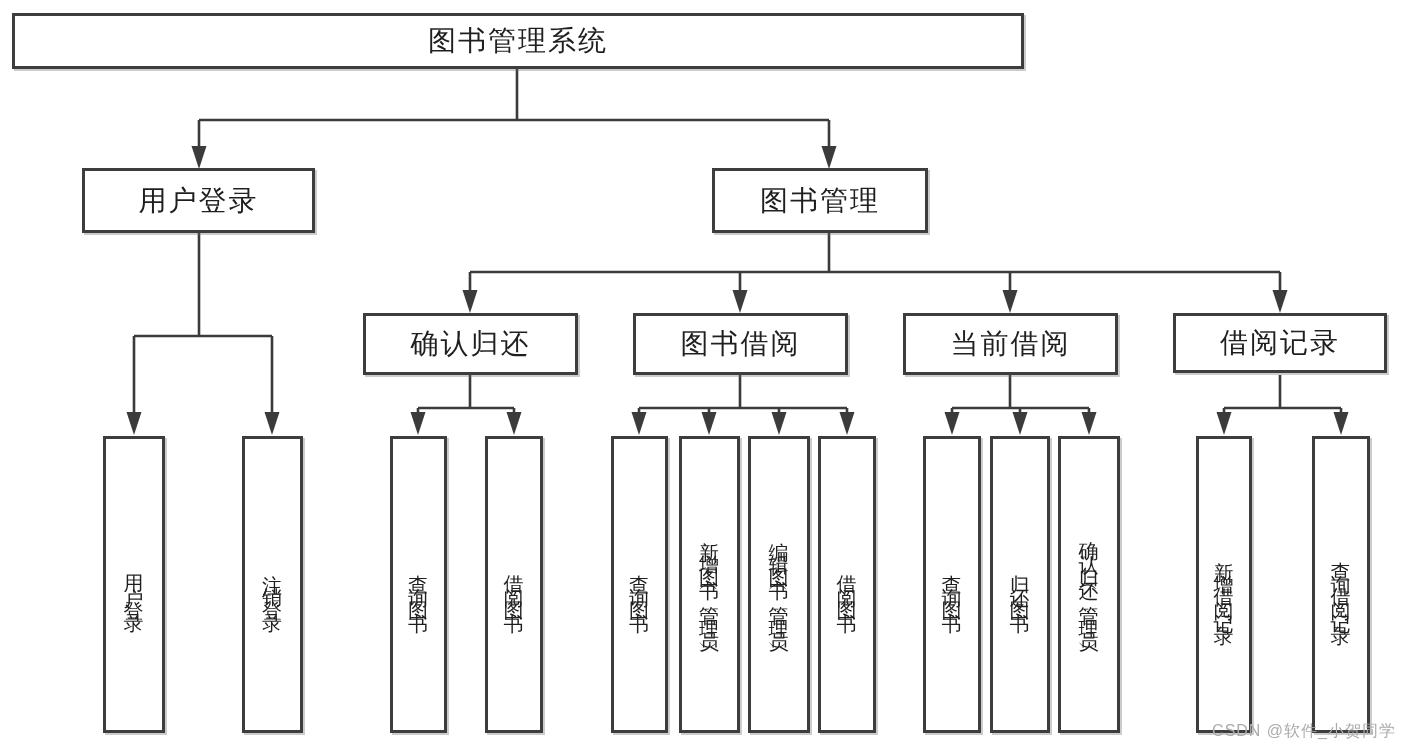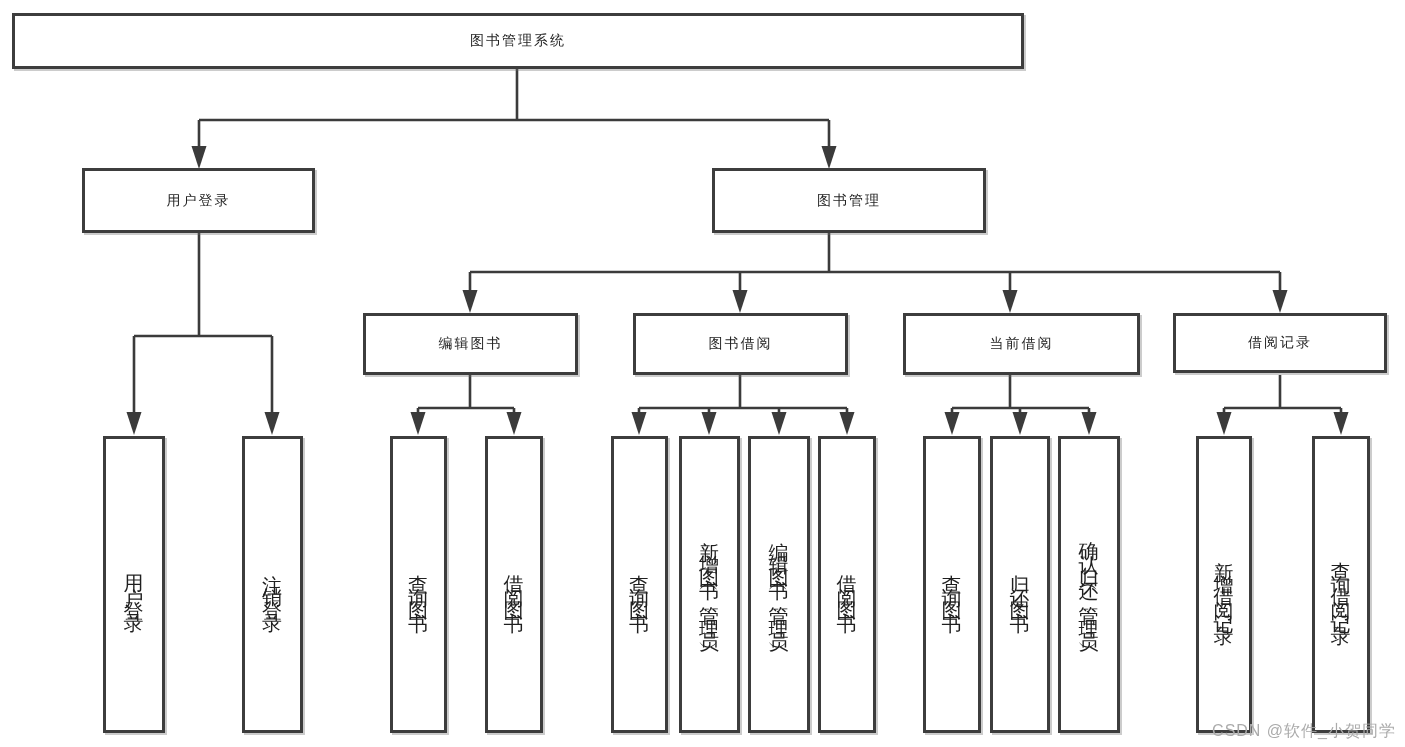--- a/index.html
+++ b/index.html
@@ -41,21 +41,21 @@
     background:#fff;
     border:3px solid var(--border);
     box-shadow:2px 2px 0 rgba(110,110,110,.35);
     display:flex;
     align-items:center;
     justify-content:center;
     color:var(--text);
     z-index:2;
   }
   .hnode span{
-    font-size:14px;
+    font-size:28px;
     letter-spacing:2px;
     white-space:nowrap;
   }
   .vnode span{
     writing-mode:vertical-rl;
     text-orientation:mixed;
     font-size:20px;
     letter-spacing:13px;
     line-height:1;
     white-space:nowrap;
@@ -112,31 +112,31 @@
     <polygon points="1333.5,412 1348.5,412 1341,435"></polygon>
   </svg>
 
   <div class="node hnode" style="left:12px;top:13px;width:1012px;height:56px">
     <span>图书管理系统</span>
   </div>
 
   <div class="node hnode" style="left:82px;top:168px;width:233px;height:65px">
     <span>用户登录</span>
   </div>
-  <div class="node hnode" style="left:712px;top:168px;width:274px;height:65px">
+  <div class="node hnode" style="left:712px;top:168px;width:216px;height:65px">
     <span>图书管理</span>
   </div>
 
   <div class="node hnode" style="left:363px;top:313px;width:215px;height:62px">
-    <span>编辑图书</span>
+    <span>确认归还</span>
   </div>
   <div class="node hnode" style="left:633px;top:313px;width:215px;height:62px">
     <span>图书借阅</span>
   </div>
-  <div class="node hnode" style="left:903px;top:313px;width:237px;height:62px">
+  <div class="node hnode" style="left:903px;top:313px;width:215px;height:62px">
     <span>当前借阅</span>
   </div>
   <div class="node hnode" style="left:1173px;top:313px;width:214px;height:60px">
     <span>借阅记录</span>
   </div>
 
   <div class="node vnode" style="left:103px;top:436px;width:62px;height:297px">
     <span>用户登录</span>
   </div>
   <div class="node vnode" style="left:242px;top:436px;width:61px;height:297px">

